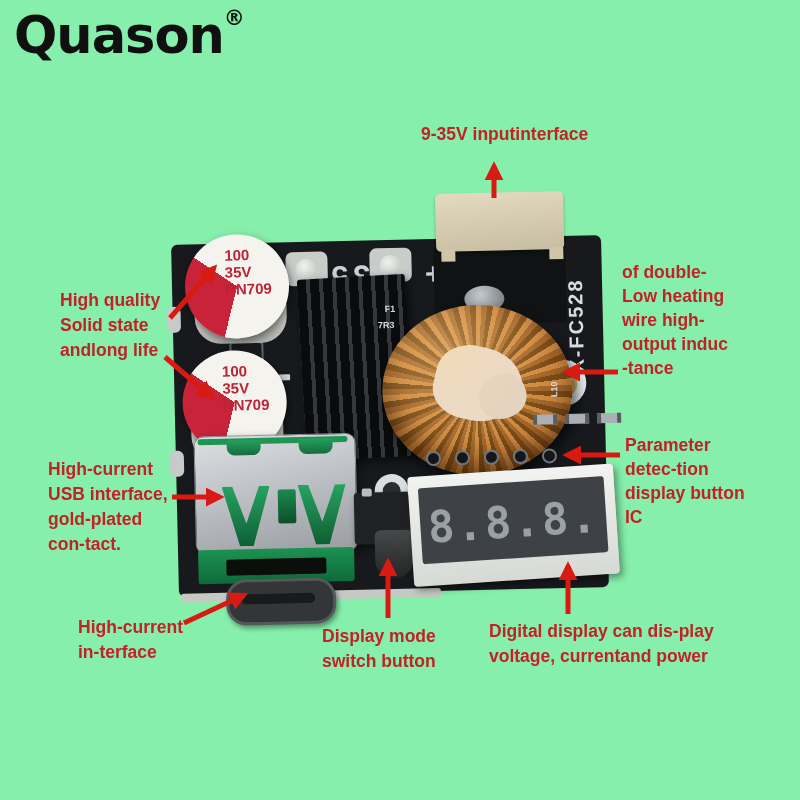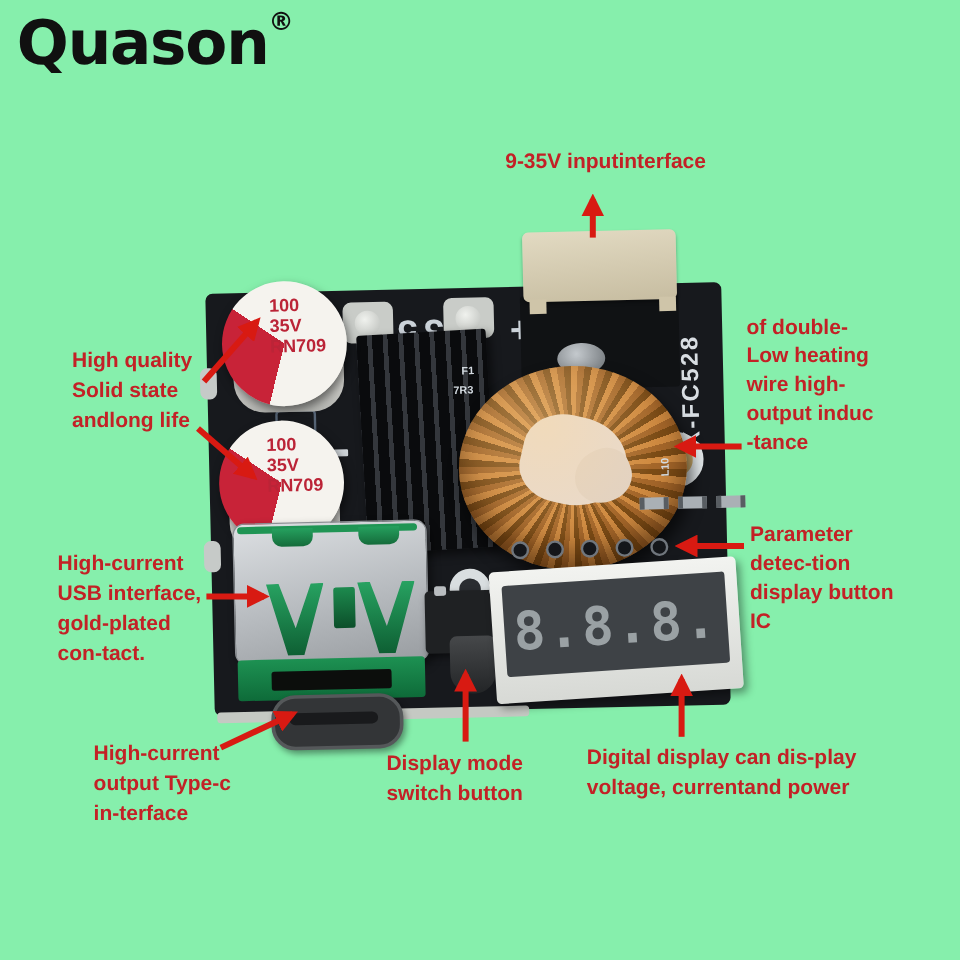--- a/index.html
+++ b/index.html
@@ -265,21 +265,20 @@
 
   <div class="label" style="left:48px;top:457px;">
     <div>High-current</div>
     <div>USB interface,</div>
     <div>gold-plated</div>
     <div>con-tact.</div>
   </div>
 
   <div class="label" style="left:78px;top:615px;">
     <div>High-current</div>
-    <div>output Type-c</div>
     <div>in-terface</div>
   </div>
 
   <div class="label" style="left:322px;top:624px;">
     <div>Display mode</div>
     <div>switch button</div>
   </div>
 
   <div class="label" style="left:489px;top:619px;">
     <div>Digital display can dis-play</div>

